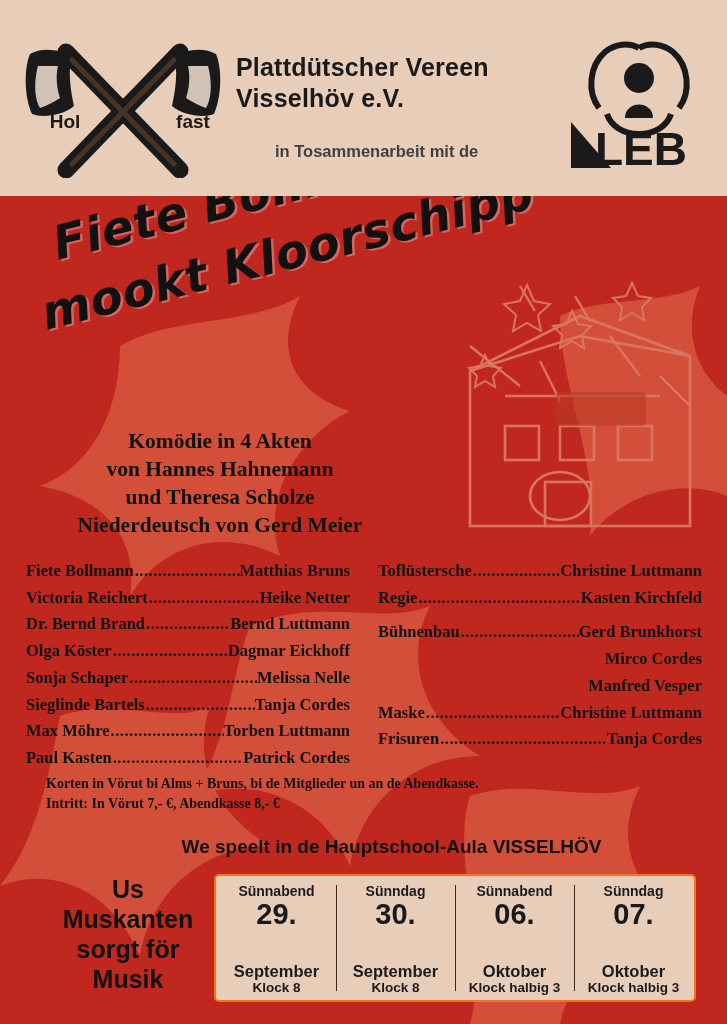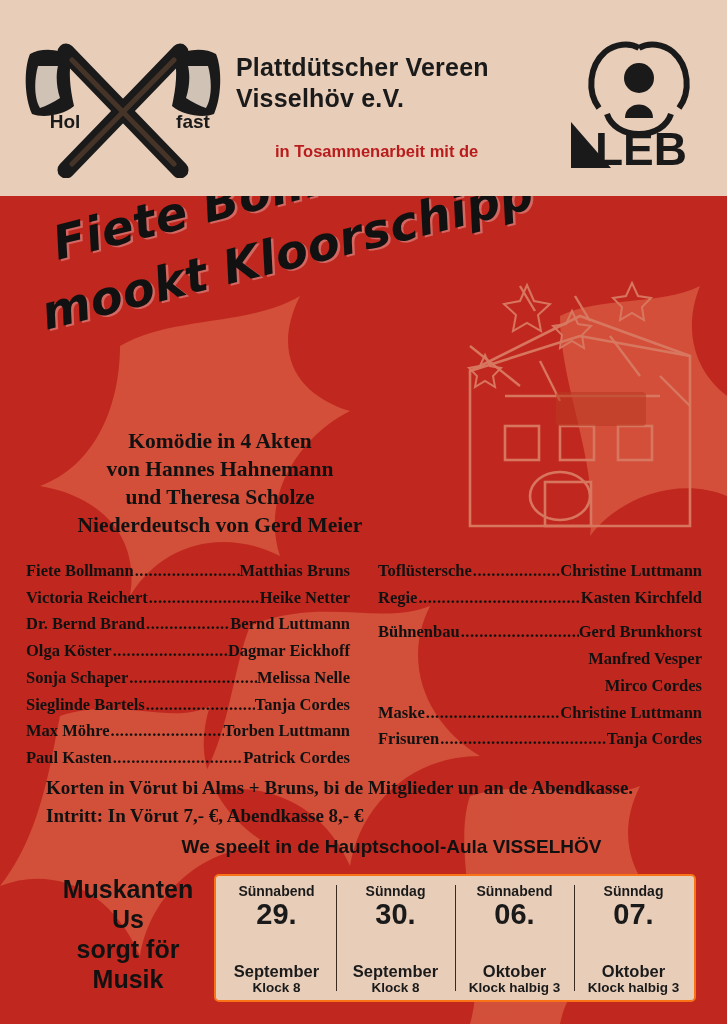--- a/index.html
+++ b/index.html
@@ -41,21 +41,21 @@
     width: 330px;
     color: #1a1a1a;
     font-size: 25px;
     font-weight: bold;
     line-height: 1.22;
     letter-spacing: 0.2px;
   }
   .coop-line {
     position: absolute;
     left: 275px; top: 142px;
-    color: #b91c1c;
+    color: #404040;
     font-size: 16.5px;
     font-weight: bold;
   }
   .leb-logo {
     position: absolute;
     left: 563px; top: 22px;
     width: 152px; height: 148px;
   }
 
   
@@ -138,21 +138,21 @@
   .cast-actor { text-align: right; }
   .cast-row.spacer { height: 8px; line-height: 8px; }
 
   
   .tickets {
     position: absolute;
     left: 46px; top: 578px;
     width: 660px;
     color: #111;
     font-family: "Liberation Serif", serif;
-    font-size: 19px;
+    font-size: 14px;
     font-weight: bold;
     line-height: 1.45;
   }
   .venue {
     position: absolute;
     left: 0; top: 640px;
     width: 727px;
     text-align: center;
     color: #111;
     font-family: "Liberation Sans", sans-serif;
@@ -378,24 +378,24 @@
           <span class="cast-dots">....................................</span>
           <span class="cast-actor">Kasten Kirchfeld</span>
         </div>
         <div class="cast-row spacer"></div>
         <div class="cast-row">
           <span class="cast-role">Bühnenbau</span>
           <span class="cast-dots">....................................</span>
           <span class="cast-actor">Gerd Brunkhorst</span>
         </div>
         <div class="cast-row" style="justify-content:flex-end;">
+          <span class="cast-actor">Mirco Cordes</span>
+        </div>
+        <div class="cast-row" style="justify-content:flex-end;">
           <span class="cast-actor">Manfred Vesper</span>
-        </div>
-        <div class="cast-row" style="justify-content:flex-end;">
-          <span class="cast-actor">Mirco Cordes</span>
         </div>
         <div class="cast-row">
           <span class="cast-role">Maske</span>
           <span class="cast-dots">....................................</span>
           <span class="cast-actor">Christine Luttmann</span>
         </div>
         <div class="cast-row">
           <span class="cast-role">Frisuren</span>
           <span class="cast-dots">....................................</span>
           <span class="cast-actor">Tanja Cordes</span>
@@ -404,22 +404,22 @@
     </div>
 
     <div class="tickets">
       <div>Korten in Vörut bi Alms + Bruns, bi de Mitglieder un an de Abendkasse.</div>
       <div>Intritt: In Vörut 7,- €, Abendkasse 8,- €</div>
     </div>
 
     <div class="venue">We speelt in de Hauptschool-Aula VISSELHÖV</div>
 
     <div class="music">
+      <div>Us</div>
       <div>Muskanten</div>
-      <div>Us</div>
       <div>sorgt för</div>
       <div>Musik</div>
     </div>
 
     <div class="dates">
       <div class="date-cell">
         <div class="date-day">Sünnabend</div>
         <div class="date-num">29.</div>
         <div class="date-month">September</div>
         <div class="date-time">Klock 8</div>

